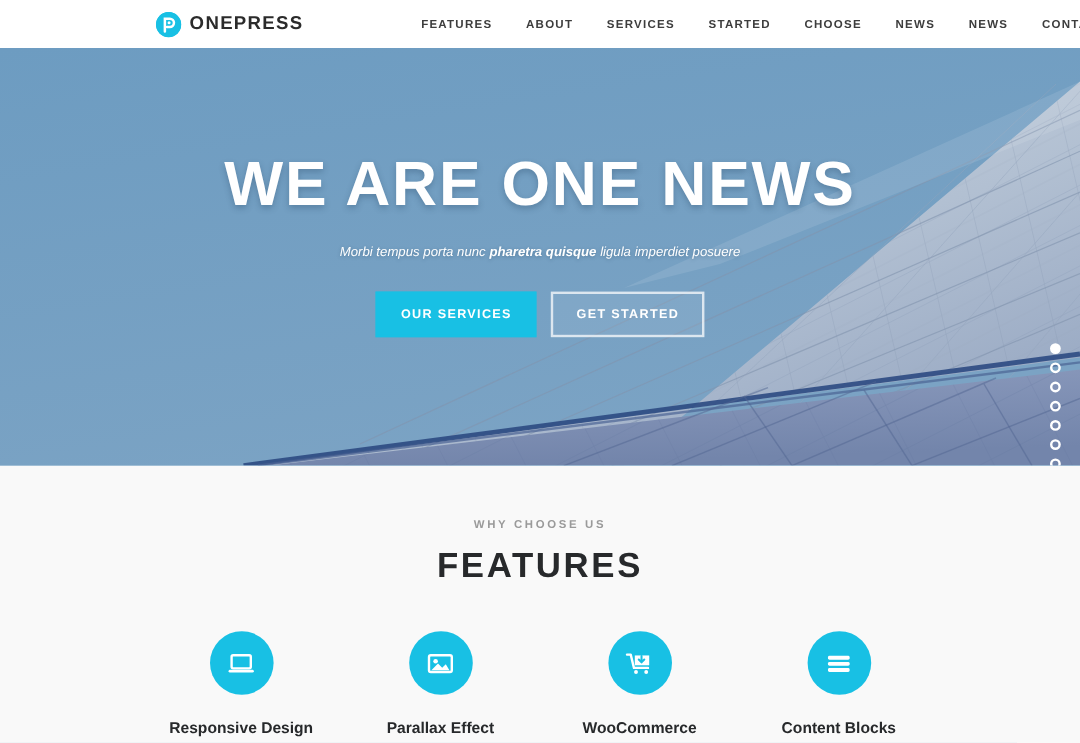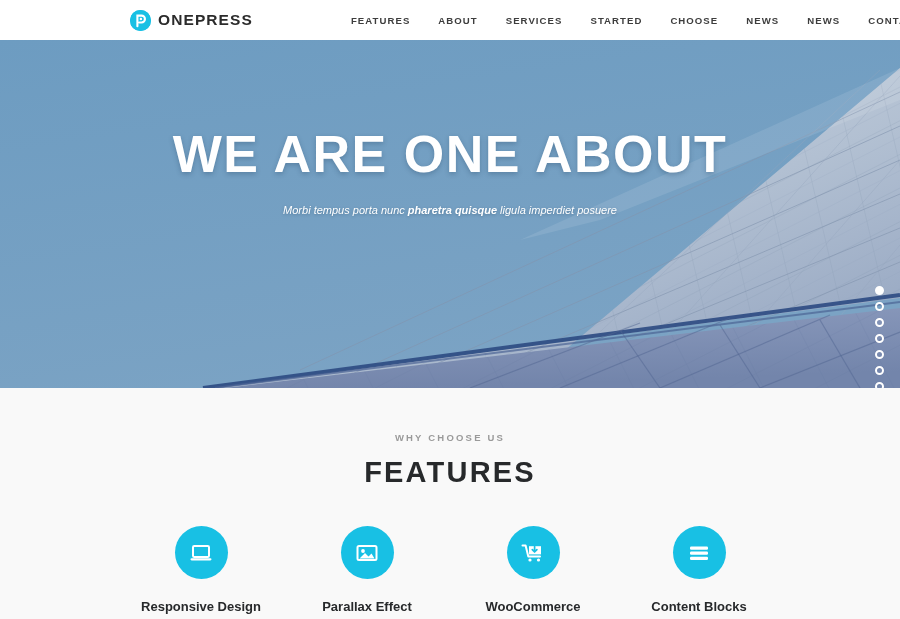--- a/index.html
+++ b/index.html
@@ -272,26 +272,30 @@
         <path d="M620 290 L660 348"></path>
         <path d="M720 285 L760 348"></path>
         <path d="M820 280 L860 348"></path>
       </g>
 
       <polygon points="900,28 900,60 600,180 520,200" fill="#ffffff" opacity="0.10"></polygon>
     </svg>
   </div>
 
   <div class="hero-inner">
-    <h1 class="hero-title">WE ARE ONE ABOUT</h1>
+    <h1 class="hero-title">WE ARE ONE NEWS</h1>
 
     <p class="hero-sub">
       <span><span>Morbi tempus porta nunc </span><b>pharetra quisque</b><span> ligula imperdiet posuere</span></span><br>
     </p>
 
+    <div class="hero-actions">
+      <button class="btn btn-primary">OUR SERVICES</button>
+      <button class="btn btn-ghost">GET STARTED</button>
+    </div>
   </div>
 
   <div class="slider-dots">
     <span class="dot active"></span>
     <span class="dot"></span>
     <span class="dot"></span>
     <span class="dot"></span>
     <span class="dot"></span>
     <span class="dot"></span>
     <span class="dot"></span>

